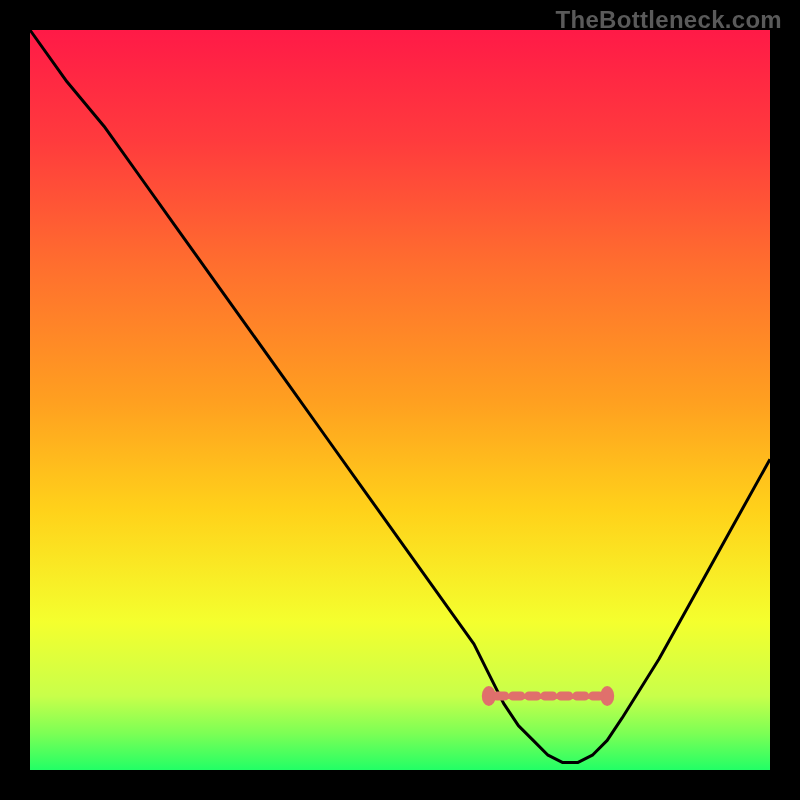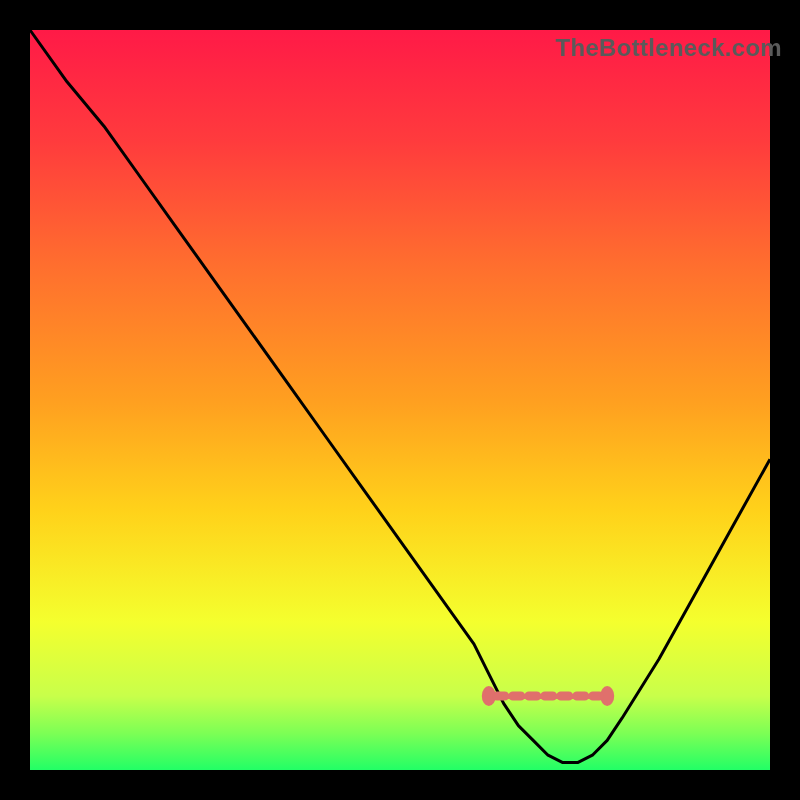--- a/index.html
+++ b/index.html
@@ -18,21 +18,20 @@
   }
   .watermark {
     position: absolute;
     top: 6px;
     right: 18px;
     color: #5a5a5a;
     font-family: Arial, Helvetica, sans-serif;
     font-size: 24px;
     font-weight: 600;
     letter-spacing: 0.3px;
-    margin-top: 28px;
   }
   svg {
     display: block;
   }
 </style>
 </head>
 <body>
 
 <div class="frame">
   <div class="watermark">TheBottleneck.com</div>

